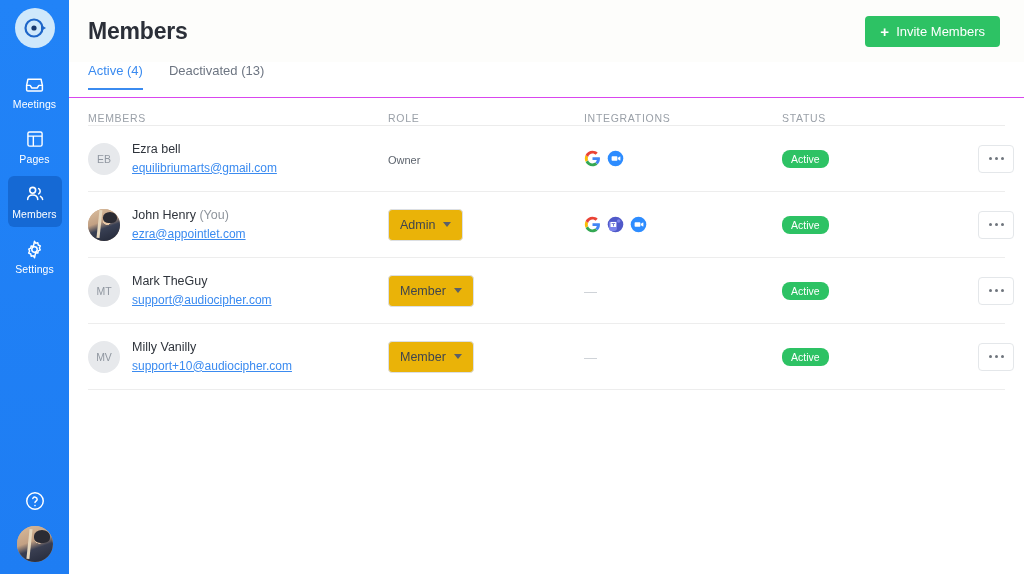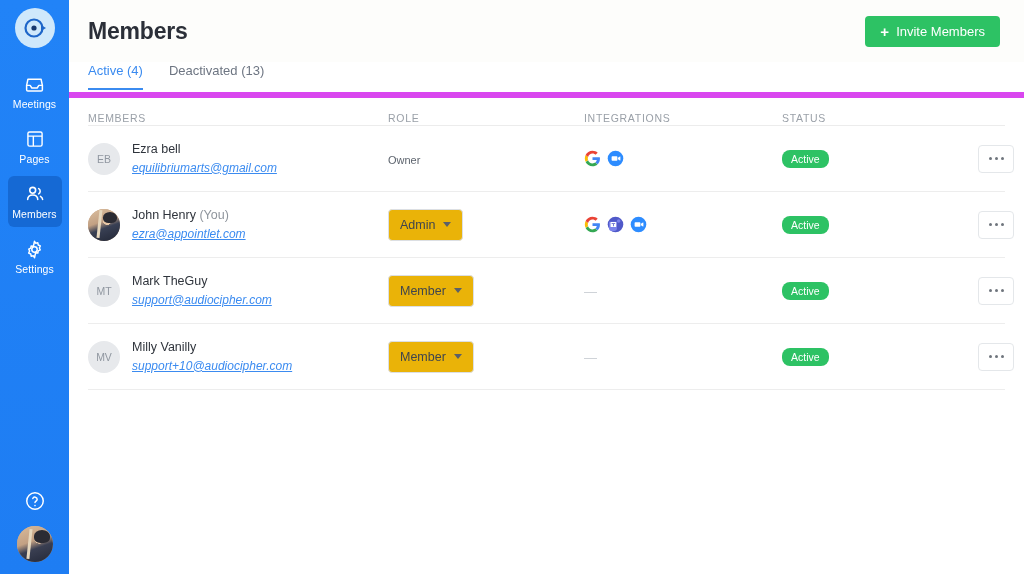--- a/index.html
+++ b/index.html
@@ -79,21 +79,21 @@
     background: #2ecc71; background: #2dc264;
     color: #ffffff; border: none; border-radius: 4px;
     height: 31px; padding: 0 15px;
     font-size: 13px; font-family: "Liberation Sans", sans-serif;
     display: inline-flex; align-items: center; gap: 7px; cursor: pointer;
   }
   .invite-btn .plus { font-size: 15px; line-height: 1; font-weight: 600; }
 
   .tabs {
     display: flex; gap: 26px; padding: 0 19px;
-    border-bottom: 6px solid #d946ef; margin: 0 0 0 0;
+    border-bottom: 1px solid #d946ef; margin: 0 0 0 0;
     height: 36px; align-items: flex-start;
   }
   .tab {
     font-size: 13px; color: #6d7582; cursor: pointer;
     padding-bottom: 10px; border-bottom: 2px solid transparent;
     position: relative; top: 1px;
   }
   .tab.active { color: #3b8bf0; border-bottom-color: #3b8bf0; }
 
   .table { padding: 0 19px 0 19px; }
@@ -131,21 +131,21 @@
   .avatar.photo .hair {
     position:absolute; left:46%; top:10%; width:46%; height:34%;
     background:#2b2b33; border-radius:50% 50% 40% 40%;
   }
   .avatar.photo .stick {
     position:absolute; left:30%; top:6%; width:9%; height:86%;
     background:#e6d7bd; transform:rotate(6deg);
   }
   .name-line { font-size: 12.5px; color: #2f343c; line-height: 17px; }
   .name-line .you { color: #8e949c; }
-  .email-line { font-size: 12px; color: #3b8bf0; line-height: 17px; font-style: italic; }
+  .email-line { font-size: 12px; color: #3b8bf0; line-height: 17px; }
 
   .role-text { font-size: 11px; color: #5d646e; }
   .role-select {
     display: inline-flex; align-items: center; gap: 8px;
     border: 1px solid #dcdfe3; border-radius: 4px; background: #eab308;
     height: 32px; padding: 0 11px; font-size: 12.5px; color: #3f454e;
     cursor: pointer;
   }
   .caret {
     width: 0; height: 0; border-left: 4px solid transparent;

